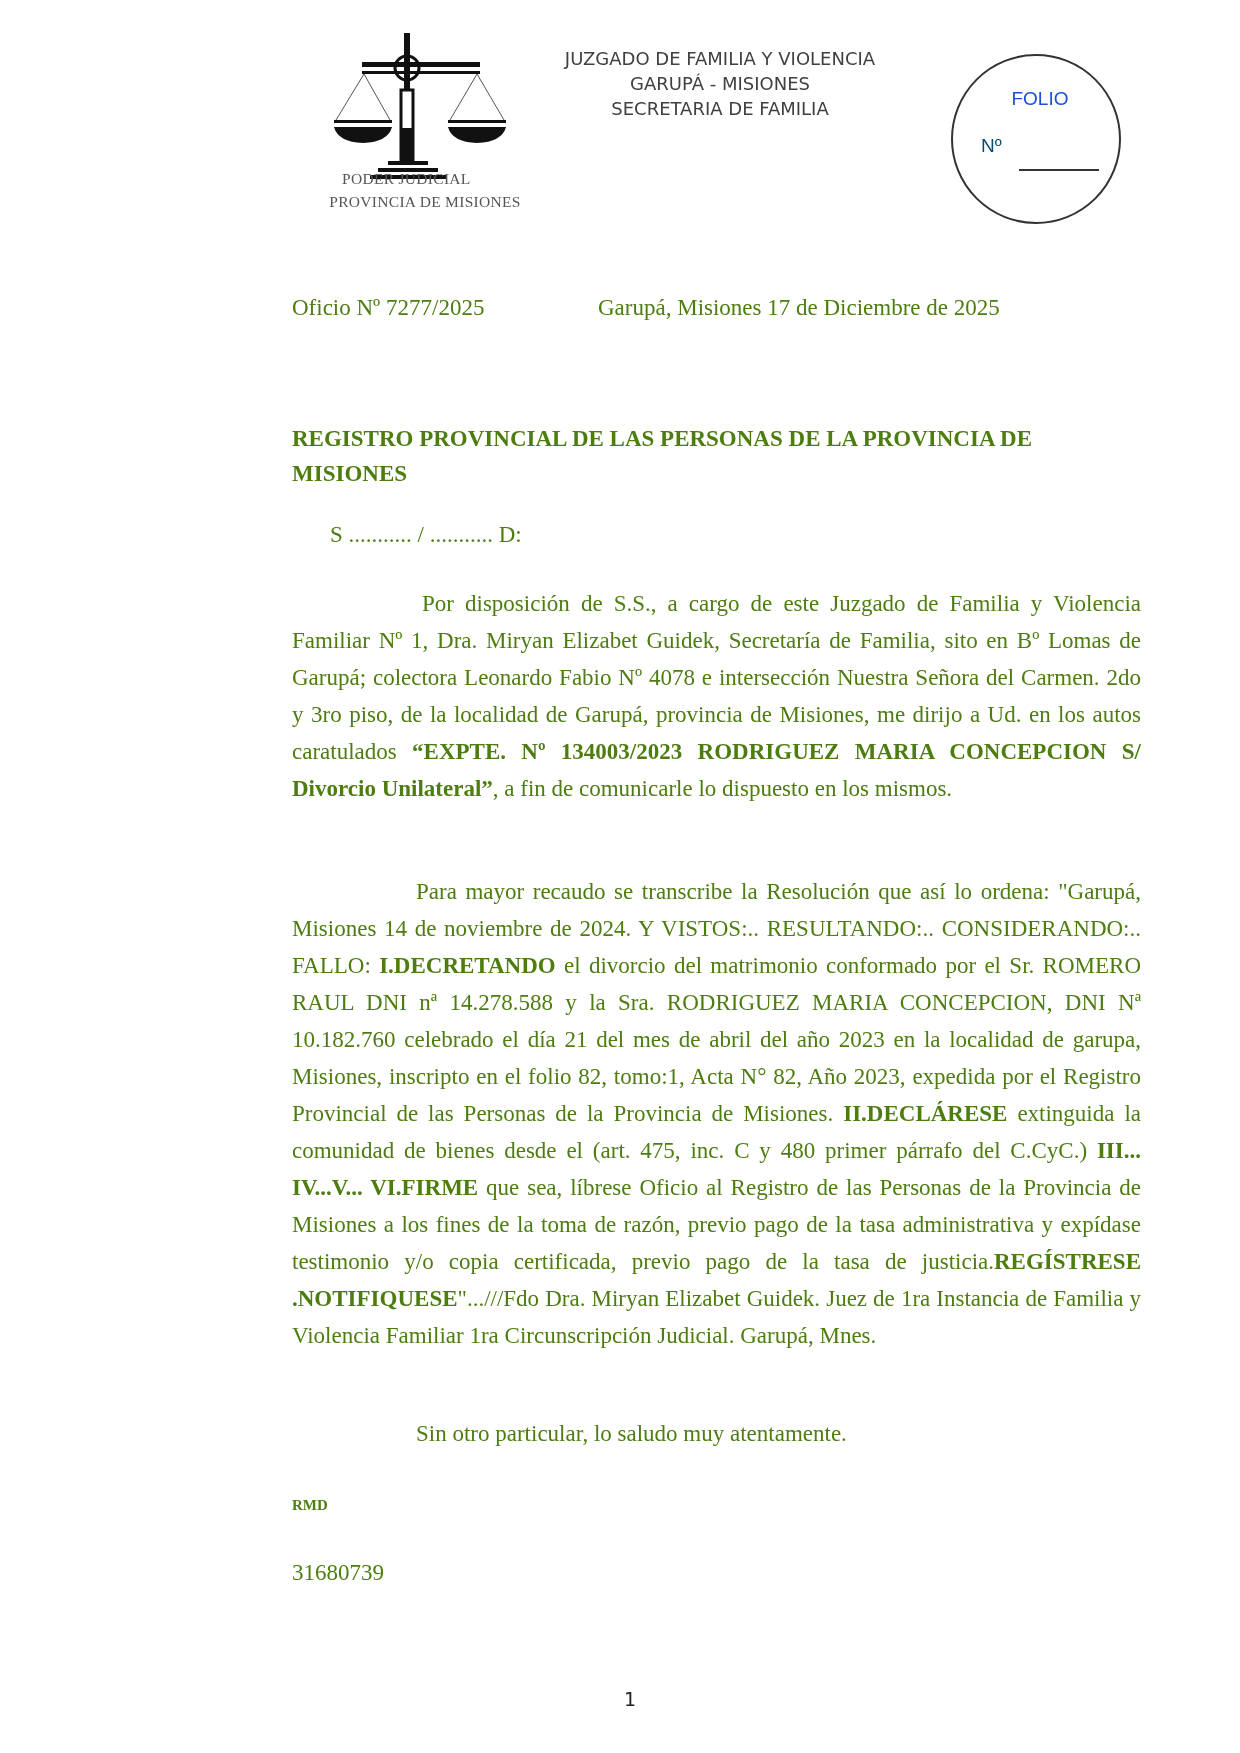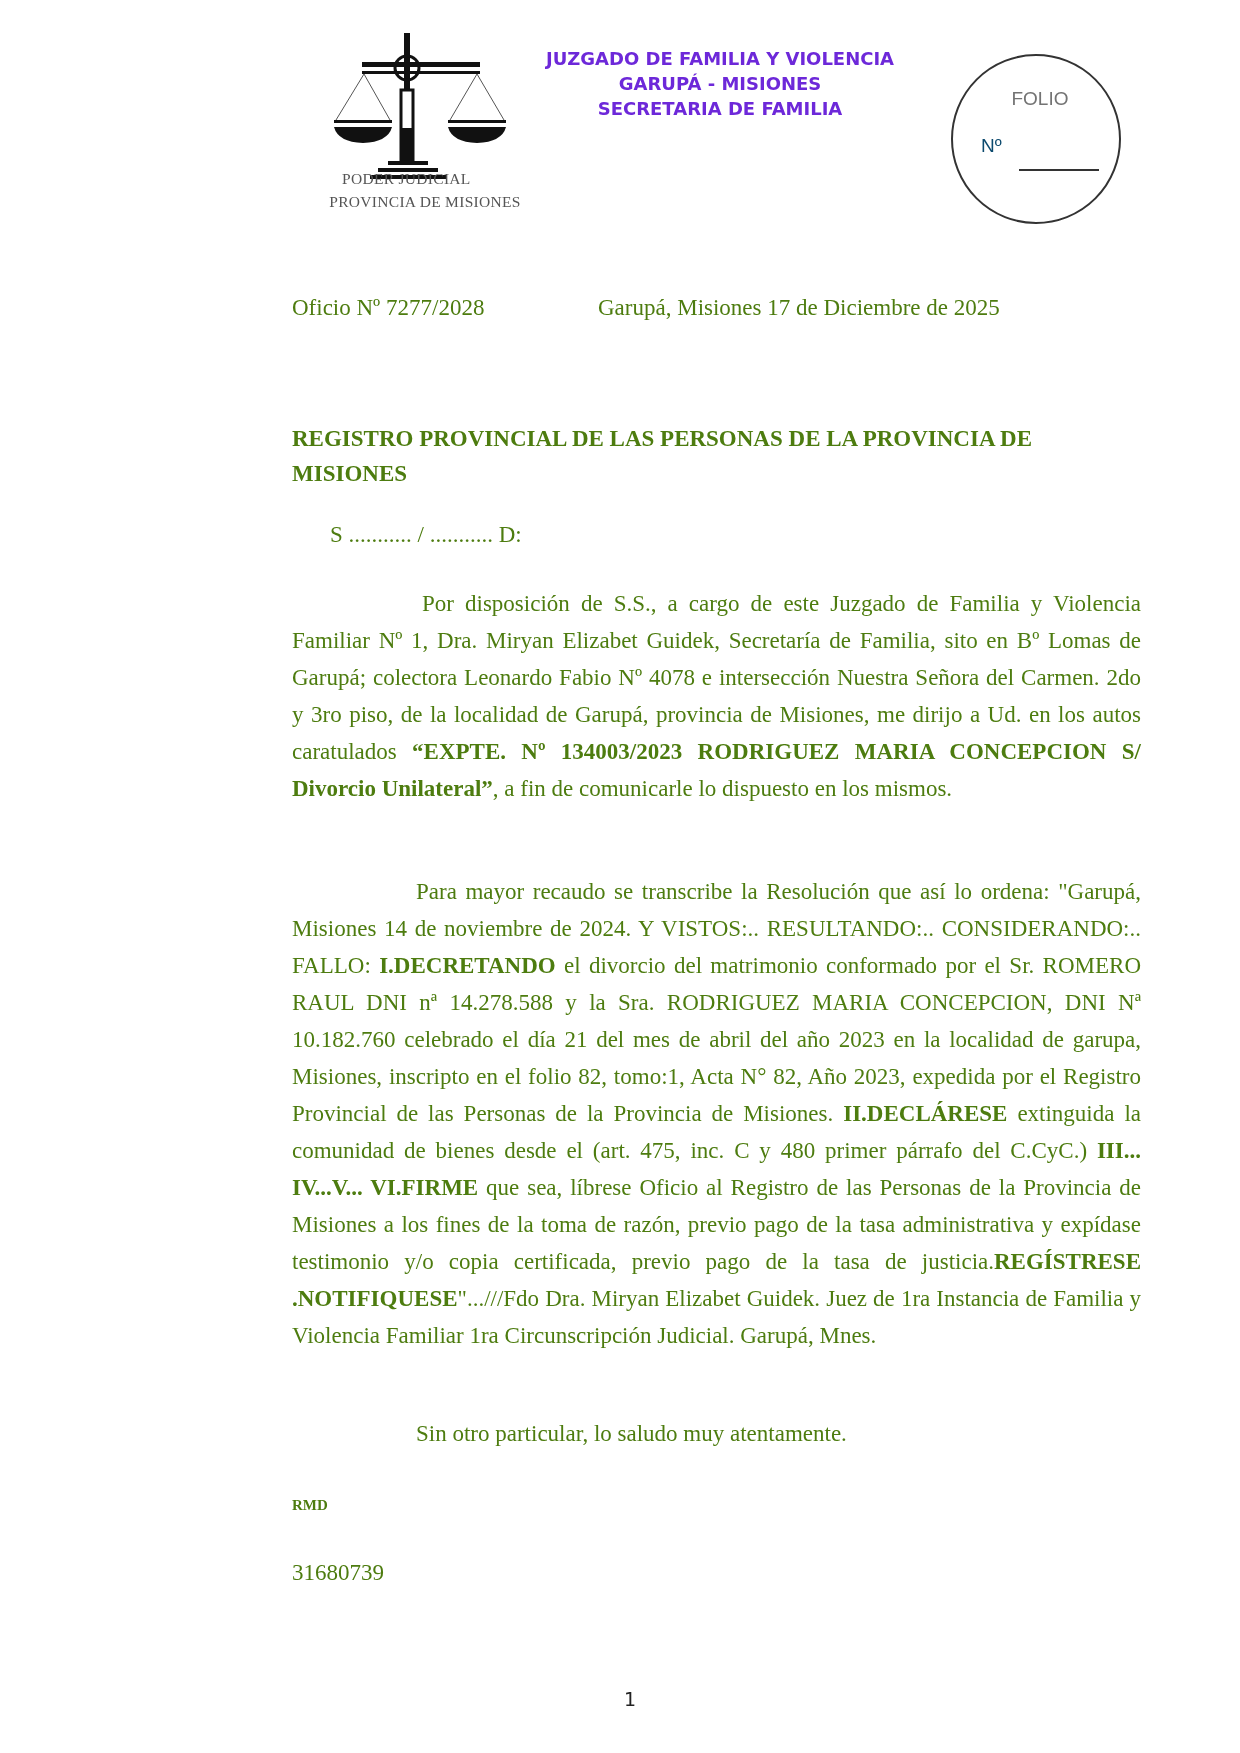--- a/index.html
+++ b/index.html
@@ -6,26 +6,26 @@
   body { width: 1240px; height: 1753px; position: relative; overflow: hidden; color: #111; }
 
   #logo { position: absolute; left: 300px; top: 30px; width: 240px; height: 190px; }
   #logo svg { position: absolute; left: 30px; top: 0; }
   .logo-line { position: absolute; left: 0; width: 230px; text-align: center;
     font-family: "Liberation Serif", serif; font-size: 15.5px; color: #555; letter-spacing: 0.3px; }
   #logo-l1 { top: 140px; left: 10px; width: 150px; text-align: left; padding-left: 32px; }
   #logo-l2 { top: 163px; left: 10px; width: 230px; text-align: center; padding-left: 0; }
 
   #court-header { position: absolute; left: 520px; top: 46px; width: 400px; text-align: center;
-    font-family: "DejaVu Sans", sans-serif; font-weight: bold; font-size: 18px; line-height: 25px; color: #6d28d9; }
+    font-family: "DejaVu Sans", sans-serif; font-weight: normal; font-size: 18px; line-height: 25px; color: #404040; }
 
   #folio-stamp { position: absolute; left: 951px; top: 54px; width: 170px; height: 170px;
     border: 2.5px solid #333; border-radius: 50%; box-sizing: border-box; }
   #folio-label { position: absolute; left: 0; width: 100%; top: 32px; text-align: center; padding-left: 4px;
-    font-family: "Liberation Sans", sans-serif; font-size: 19px; color: #737373; }
+    font-family: "Liberation Sans", sans-serif; font-size: 19px; color: #1d4ed8; }
   #folio-no { position: absolute; left: 28px; top: 79px; font-family: "Liberation Sans", sans-serif;
     font-size: 19px; color: #0c4a6e; }
   #folio-line { position: absolute; left: 66px; top: 113px; width: 80px; border-bottom: 2px solid #333; }
 
   .doc { position: absolute; left: 292px; width: 849px; font-family: "Liberation Serif", serif;
     font-size: 23px; color: #4d7c0f; }
   #oficio-line { top: 295px; }
   #oficio-num { position: absolute; left: 0; }
   #oficio-date { position: absolute; left: 306px; white-space: nowrap; }
 
@@ -86,21 +86,21 @@
   <div>SECRETARIA DE FAMILIA</div>
 </div>
 
 <div id="folio-stamp">
   <div id="folio-label">FOLIO</div>
   <div id="folio-no">Nº</div>
   <div id="folio-line"></div>
 </div>
 
 <div id="oficio-line" class="doc">
-  <span id="oficio-num">Oficio Nº  7277/2028</span>
+  <span id="oficio-num">Oficio Nº  7277/2025</span>
   <span id="oficio-date">Garupá, Misiones 17 de Diciembre de 2025</span>
 </div>
 
 <div id="recipient" class="doc">REGISTRO PROVINCIAL DE LAS PERSONAS DE LA PROVINCIA DE MISIONES</div>
 
 <div id="salutation" class="doc">S ........... / ........... D:</div>
 
 <div id="para1" class="doc para"><span class="indent"></span><span>Por disposición de S.S., a cargo de este Juzgado de Familia y Violencia Familiar Nº 1, Dra. Miryan Elizabet Guidek, Secretaría de Familia, sito en Bº Lomas de Garupá; colectora Leonardo Fabio Nº 4078 e intersección Nuestra Señora del Carmen.  2do y 3ro piso, de la localidad de Garupá, provincia de Misiones, me dirijo a Ud. en los autos caratulados </span><b>“EXPTE. Nº 134003/2023 RODRIGUEZ MARIA CONCEPCION S/ Divorcio Unilateral”</b><span>, a fin de comunicarle lo dispuesto en los mismos.</span></div>
 
 <div id="para2" class="doc para"><span class="indent2"></span><span>Para mayor recaudo se transcribe la Resolución que así lo ordena: "Garupá, Misiones 14 de noviembre de 2024. Y VISTOS:.. RESULTANDO:.. CONSIDERANDO:.. FALLO: </span><b>I.DECRETANDO</b><span> el divorcio del matrimonio conformado por el Sr. ROMERO RAUL DNI nª 14.278.588 y la Sra. RODRIGUEZ MARIA CONCEPCION, DNI Nª 10.182.760 celebrado el día 21 del mes de abril del año 2023 en la localidad de garupa, Misiones, inscripto en el folio 82, tomo:1, Acta N° 82, Año 2023, expedida por el Registro Provincial de las Personas de la Provincia de Misiones.  </span><b>II.DECLÁRESE</b><span> extinguida la comunidad de bienes desde el  (art. 475, inc. C y 480 primer párrafo del C.CyC.) </span><b>III... IV...V... VI.FIRME</b><span> que sea, líbrese Oficio al Registro de las Personas de la Provincia de Misiones a los fines de la toma de razón, previo pago de la tasa administrativa y expídase testimonio y/o copia certificada, previo pago de la tasa de justicia.</span><b>REGÍSTRESE .NOTIFIQUESE</b><span>"...///Fdo Dra. Miryan Elizabet Guidek. Juez de 1ra Instancia de Familia y Violencia Familiar 1ra Circunscripción Judicial. Garupá, Mnes.</span></div>

